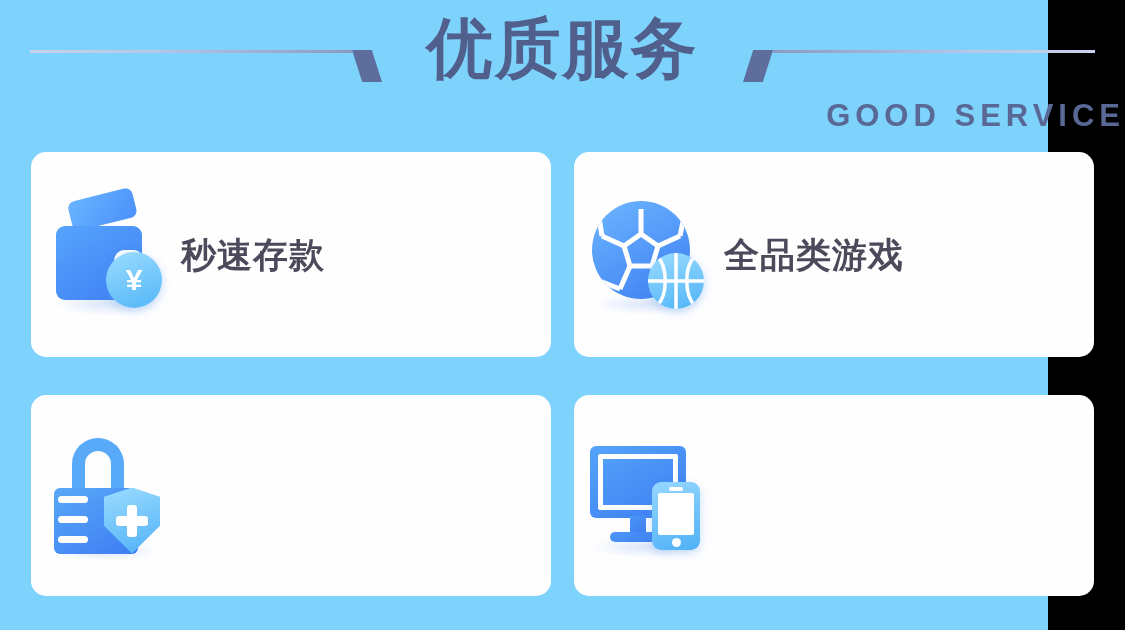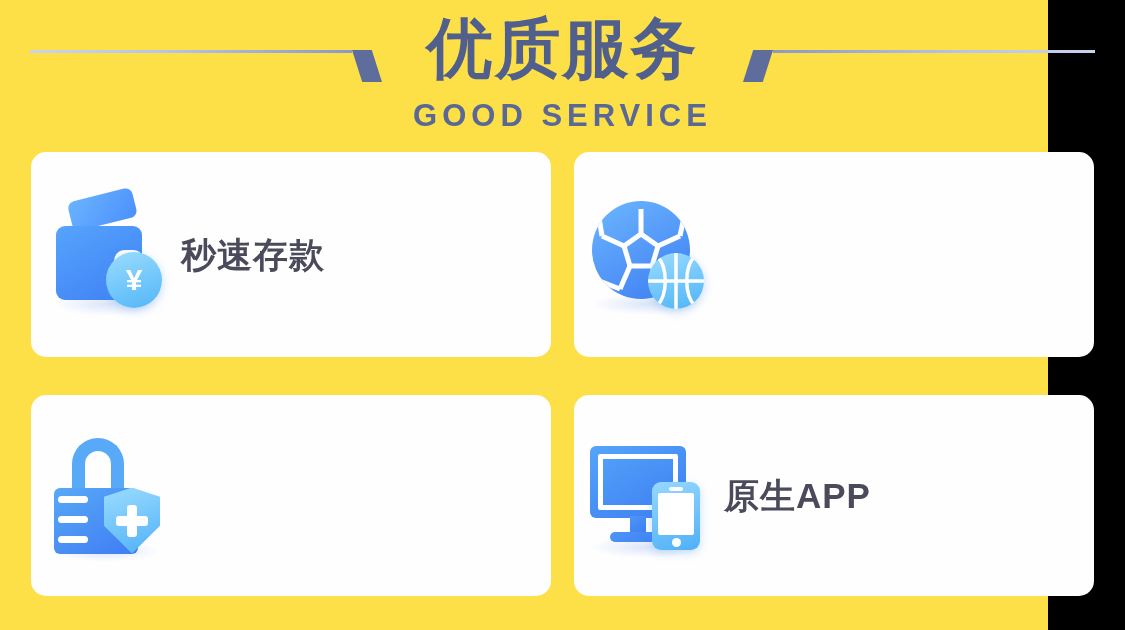--- a/index.html
+++ b/index.html
@@ -2,21 +2,21 @@
 <html><head>
 <meta charset="utf-8">
 <style>
   * { margin:0; padding:0; box-sizing:border-box; }
   html, body {
     width:1125px; height:630px;
     background:#000;
     font-family:"Liberation Sans","DejaVu Sans",sans-serif;
     overflow:hidden;
   }
-  .page { position:relative; width:1048px; height:630px; background:#fde047; }
+  .page { position:relative; width:1048px; height:630px; background:#7dd3fc; }
 
   
   .header { position:absolute; left:0; top:0; width:1125px; height:140px; }
 
   .rule { position:absolute; height:3px; top:50px;
           background:linear-gradient(90deg,#c9d3ef 0%,#b9c4e6 40%,#8b99c4 100%); }
   .rule.left  { left:30px;  width:322px; }
   .rule.right { right:30px; width:322px;
           background:linear-gradient(270deg,#c9d3ef 0%,#b9c4e6 40%,#8b99c4 100%); }
 
@@ -26,21 +26,21 @@
   .slash.right { right:352px; clip-path:polygon(34% 0, 100% 0, 66% 100%, 0 100%); }
 
   .title-cn {
     position:absolute; left:0; top:8px; width:1125px;
     text-align:center;
     font-size:66px; font-weight:bold; line-height:80px;
     color:#515f8c; letter-spacing:2px;
   }
   .title-en {
     position:absolute; left:0; top:99px; width:1125px;
-    text-align:center;
+    text-align:right;
     font-size:31px; font-weight:bold; line-height:34px;
     color:#5a6896; letter-spacing:5px;
   }
 
   
   .grid { position:absolute; left:31px; top:152px; width:1063px; height:444px;
           display:grid;
           grid-template-columns:520px 520px;
           grid-template-rows:205px 201px;
           column-gap:23px; row-gap:38px; }
@@ -194,20 +194,21 @@
                 <line x1="28" y1="0" x2="28" y2="56"></line>
                 <line x1="0" y1="28" x2="56" y2="28"></line>
                 <path d="M9,3 C20,14 20,42 9,53"></path>
                 <path d="M47,3 C36,14 36,42 47,53"></path>
               </g>
             </svg>
           </div>
         </div>
       </div>
       <div class="text-wrap">
+        <div class="card-title">全品类游戏</div>
       </div>
     </div>
 
     <div class="card">
       <div class="icon-wrap">
         <div class="ico ico-lock">
           <div class="sh" style="left:2px;top:102px;width:108px;height:22px;"></div>
           <div class="l-shackle"></div>
           <div class="l-body"></div>
           <div class="l-dash l-d1"></div>
@@ -227,18 +228,17 @@
           <div class="d-mon"></div>
           <div class="d-neck"></div>
           <div class="d-base"></div>
           <div class="d-phone"></div>
           <div class="d-screen"></div>
           <div class="d-slot"></div>
           <div class="d-home"></div>
         </div>
       </div>
       <div class="text-wrap">
-        <div class="card-title">原生APP</div>
       </div>
     </div>
 
   </div>
 </div>
 
 </body></html>

